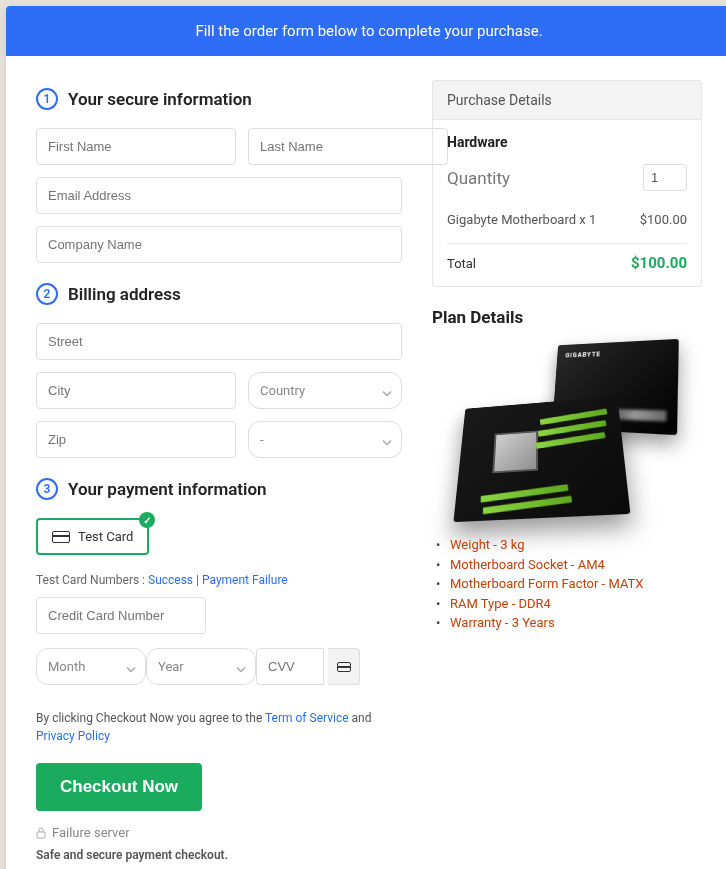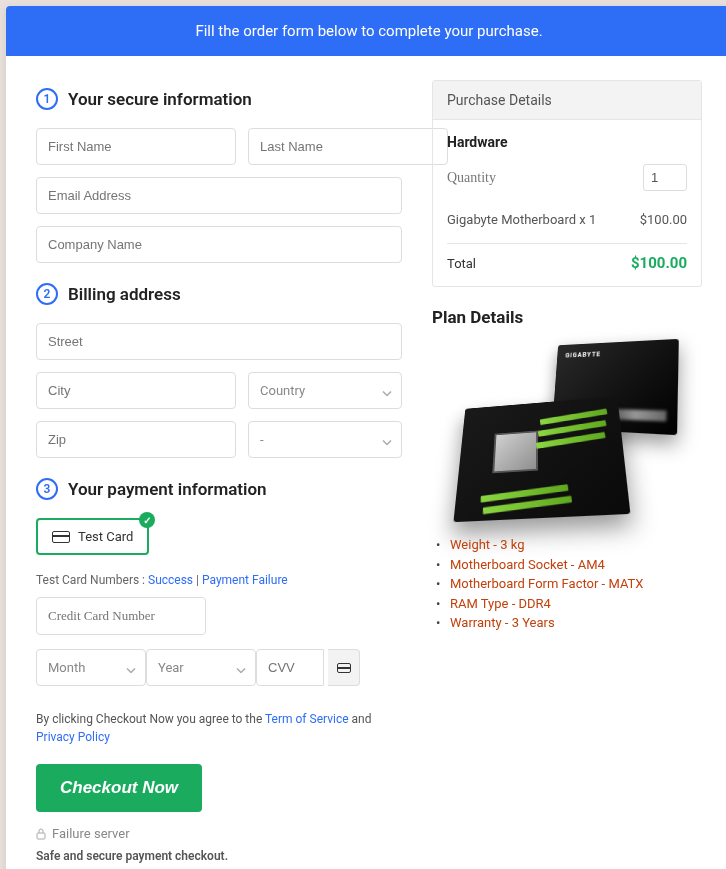--- a/index.html
+++ b/index.html
@@ -10,56 +10,56 @@
 .left { flex: 1; min-width: 0; }
 .right { width: 270px; flex-shrink: 0; }
 
 .step { display: flex; align-items: center; gap: 10px; margin-bottom: 18px; margin-top: 8px; font-size: 17px; font-weight: 600; color: #222; }
 .step-num { width: 22px; height: 22px; border: 2px solid #2e6df6; border-radius: 50%; color: #2e6df6; display: inline-flex; align-items: center; justify-content: center; font-size: 12px; font-weight: 600; }
 
 .row { display: flex; gap: 12px; margin-bottom: 12px; }
 .field { flex: 1; border: 1px solid #ddd; border-radius: 4px; padding: 10px 11px; font-size: 13px; color: #888; background: #fff; }
 .field-full { width: 100%; }
 .select-wrap { flex: 1; position: relative; }
-.select { width: 100%; border: 1px solid #ddd; border-radius: 4px; padding: 10px 28px 10px 11px; font-size: 13px; color: #888; background: #fff; appearance: none; -webkit-appearance: none; }
+.select { width: 100%; border: 1px solid #ddd; border-radius: 12px; padding: 10px 28px 10px 11px; font-size: 13px; color: #888; background: #fff; appearance: none; -webkit-appearance: none; }
 .chev { position: absolute; right: 10px; top: 50%; transform: translateY(-50%); pointer-events: none; color: #aaa; }
 
 .card-opt { display: inline-flex; align-items: center; gap: 8px; border: 2px solid #1bab5f; border-radius: 4px; padding: 9px 14px; font-size: 13px; color: #333; position: relative; margin-bottom: 18px; }
 .card-opt .badge { position: absolute; top: -8px; right: -8px; width: 16px; height: 16px; background: #1bab5f; border-radius: 50%; color: #fff; display: flex; align-items: center; justify-content: center; font-size: 10px; font-weight: bold; }
 .cc-icon { width: 18px; height: 12px; border: 1.5px solid #333; border-radius: 2px; position: relative; }
 .cc-icon::after { content: ""; position: absolute; left: 0; right: 0; top: 3px; height: 2px; background: #333; }
 
 .test-line { font-size: 12px; color: #666; margin-bottom: 10px; }
 .test-line .s { color: #2e6df6; }
 .test-line .f { color: #2e6df6; }
 
-.cc-input { width: 170px; border: 1px solid #ddd; border-radius: 4px; padding: 10px 11px; font-size: 13px; color: #888; margin-bottom: 14px; display: block; font-family: Liberation Serif, serif; }
+.cc-input { width: 170px; border: 1px solid #ddd; border-radius: 4px; padding: 10px 11px; font-size: 13px; color: #888; margin-bottom: 14px; display: block; }
 
 .pay-row { display: flex; align-items: center; margin-bottom: 24px; }
 .sel-sm { width: 110px; position: relative; }
 .sel-sm .select { padding: 10px 24px 10px 11px; }
 .cvv-wrap { display: flex; align-items: center; gap: 4px; }
 .cvv-input { width: 68px; border: 1px solid #ddd; border-radius: 4px 0 0 4px; padding: 10px 11px; font-size: 13px; color: #888; }
 .cvv-btn { width: 32px; height: 37px; border: 1px solid #ddd; border-left: none; border-radius: 0 4px 4px 0; background: #f3f3f3; display: flex; align-items: center; justify-content: center; }
 
 .terms { font-size: 12px; color: #555; margin-bottom: 18px; line-height: 1.5; }
 .terms a { color: #2e6df6; text-decoration: none; }
 
-.checkout-btn { background: #1bab5f; color: #fff; border: none; padding: 14px 24px; font-size: 17px; font-weight: 600; border-radius: 4px; cursor: pointer; margin-bottom: 14px; font-style: italic; }
+.checkout-btn { background: #1bab5f; color: #fff; border: none; padding: 14px 24px; font-size: 17px; font-weight: 600; border-radius: 4px; cursor: pointer; margin-bottom: 14px; }
 
 .secure { display: flex; align-items: center; gap: 6px; font-size: 13px; color: #888; margin-bottom: 8px; }
 .lock-icon { width: 10px; height: 12px; }
 .safe { font-size: 12px; color: #555; font-weight: 600; }
 
 .panel { border: 1px solid #e5e5e5; border-radius: 3px; overflow: hidden; margin-bottom: 20px; }
 .panel-head { background: #f3f3f3; padding: 11px 14px; font-size: 14px; color: #555; border-bottom: 1px solid #e5e5e5; }
 .panel-body { padding: 14px; }
 .hw-title { font-size: 14px; font-weight: 700; color: #222; margin-bottom: 14px; }
 .qrow { display: flex; justify-content: space-between; align-items: center; margin-bottom: 14px; }
-.qlabel { font-size: 14px; color: #777; font-family: Liberation Serif, serif; }
+.qlabel { font-size: 17px; color: #777; }
 .qinput { width: 44px; border: 1px solid #ddd; border-radius: 3px; padding: 5px 7px; font-size: 13px; text-align: left; color: #555; }
 .lrow { display: flex; justify-content: space-between; font-size: 13px; color: #555; padding: 6px 0 14px; line-height: 1.4; }
 .lrow .desc { max-width: 160px; }
 .divider { border-top: 1px solid #e5e5e5; margin: 0 0 10px; }
 .trow { display: flex; justify-content: space-between; align-items: center; }
 .trow .tl { font-size: 13px; color: #333; }
 .trow .tv { font-size: 15px; font-weight: 700; color: #1bab5f; }
 
 .plan-title { font-size: 17px; font-weight: 700; color: #222; margin-bottom: 14px; }
 .mobo-img { width: 220px; height: 180px; margin: 0 auto 14px; position: relative; }

